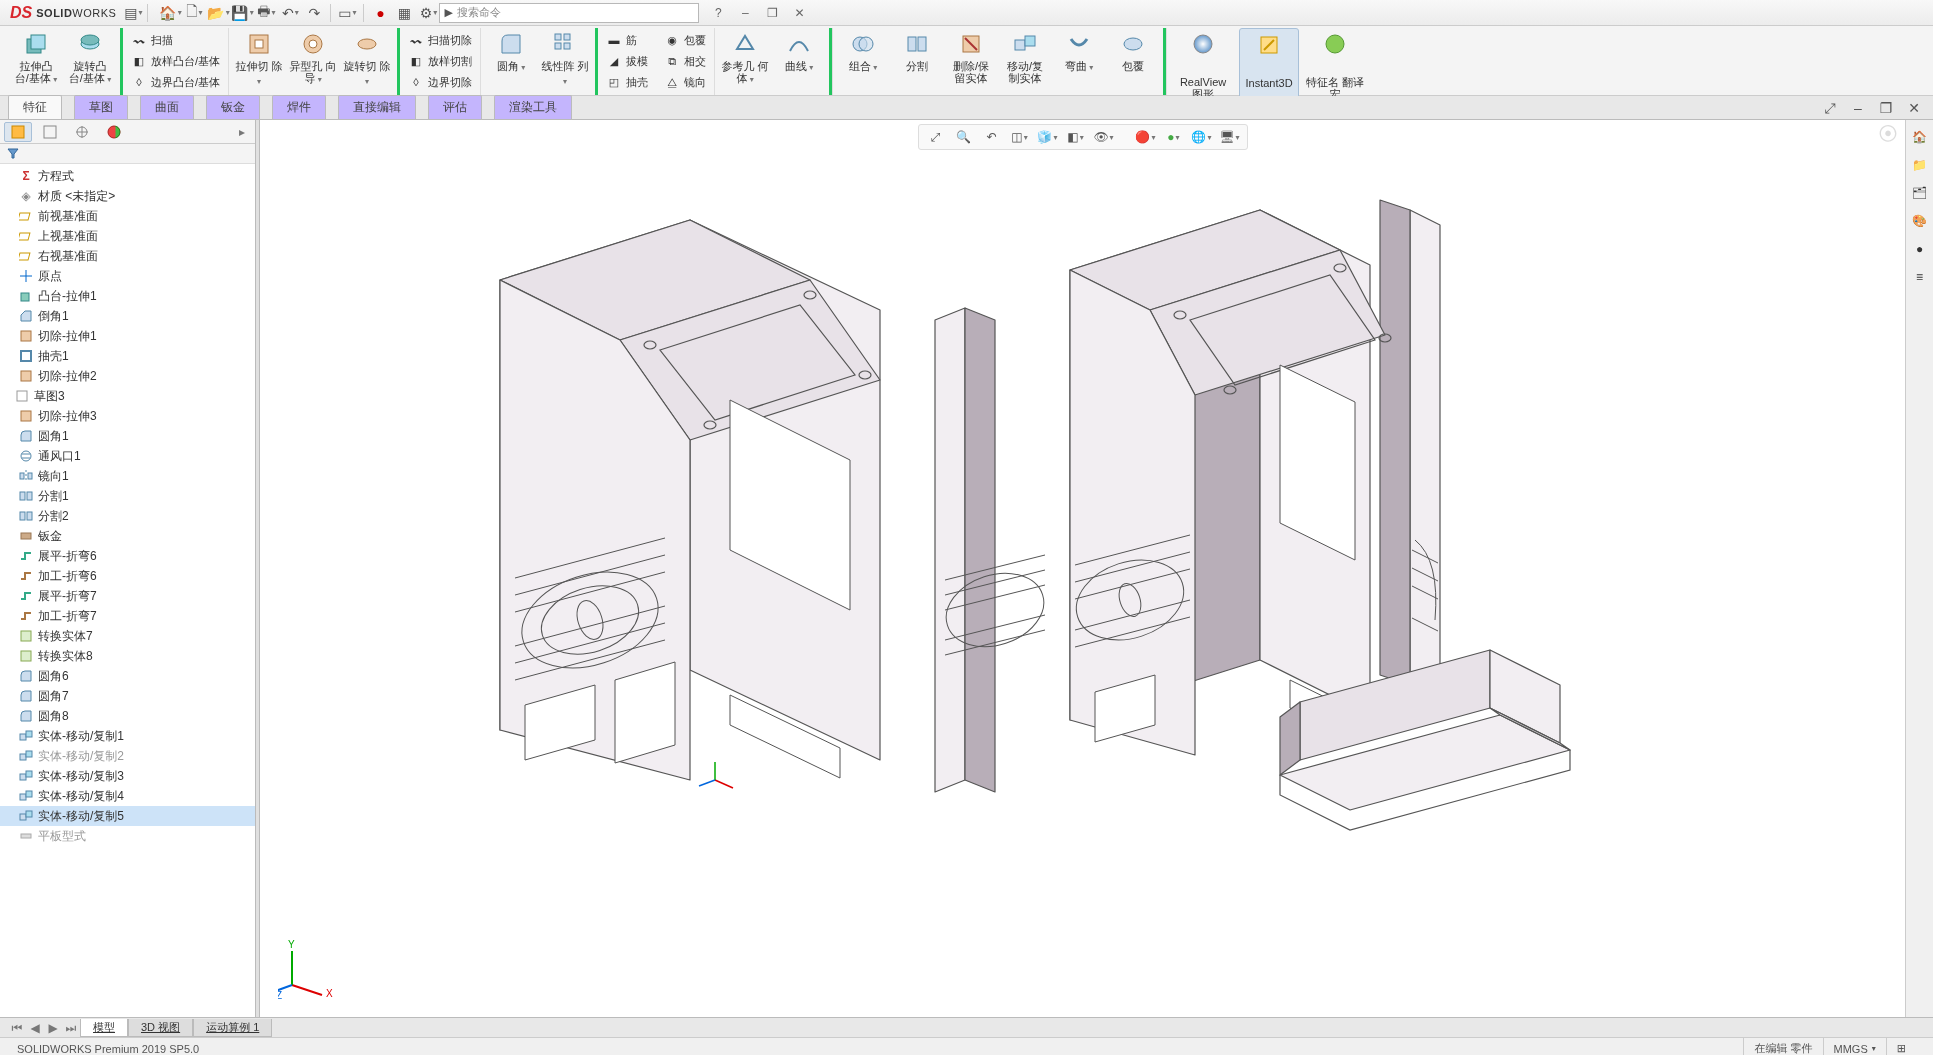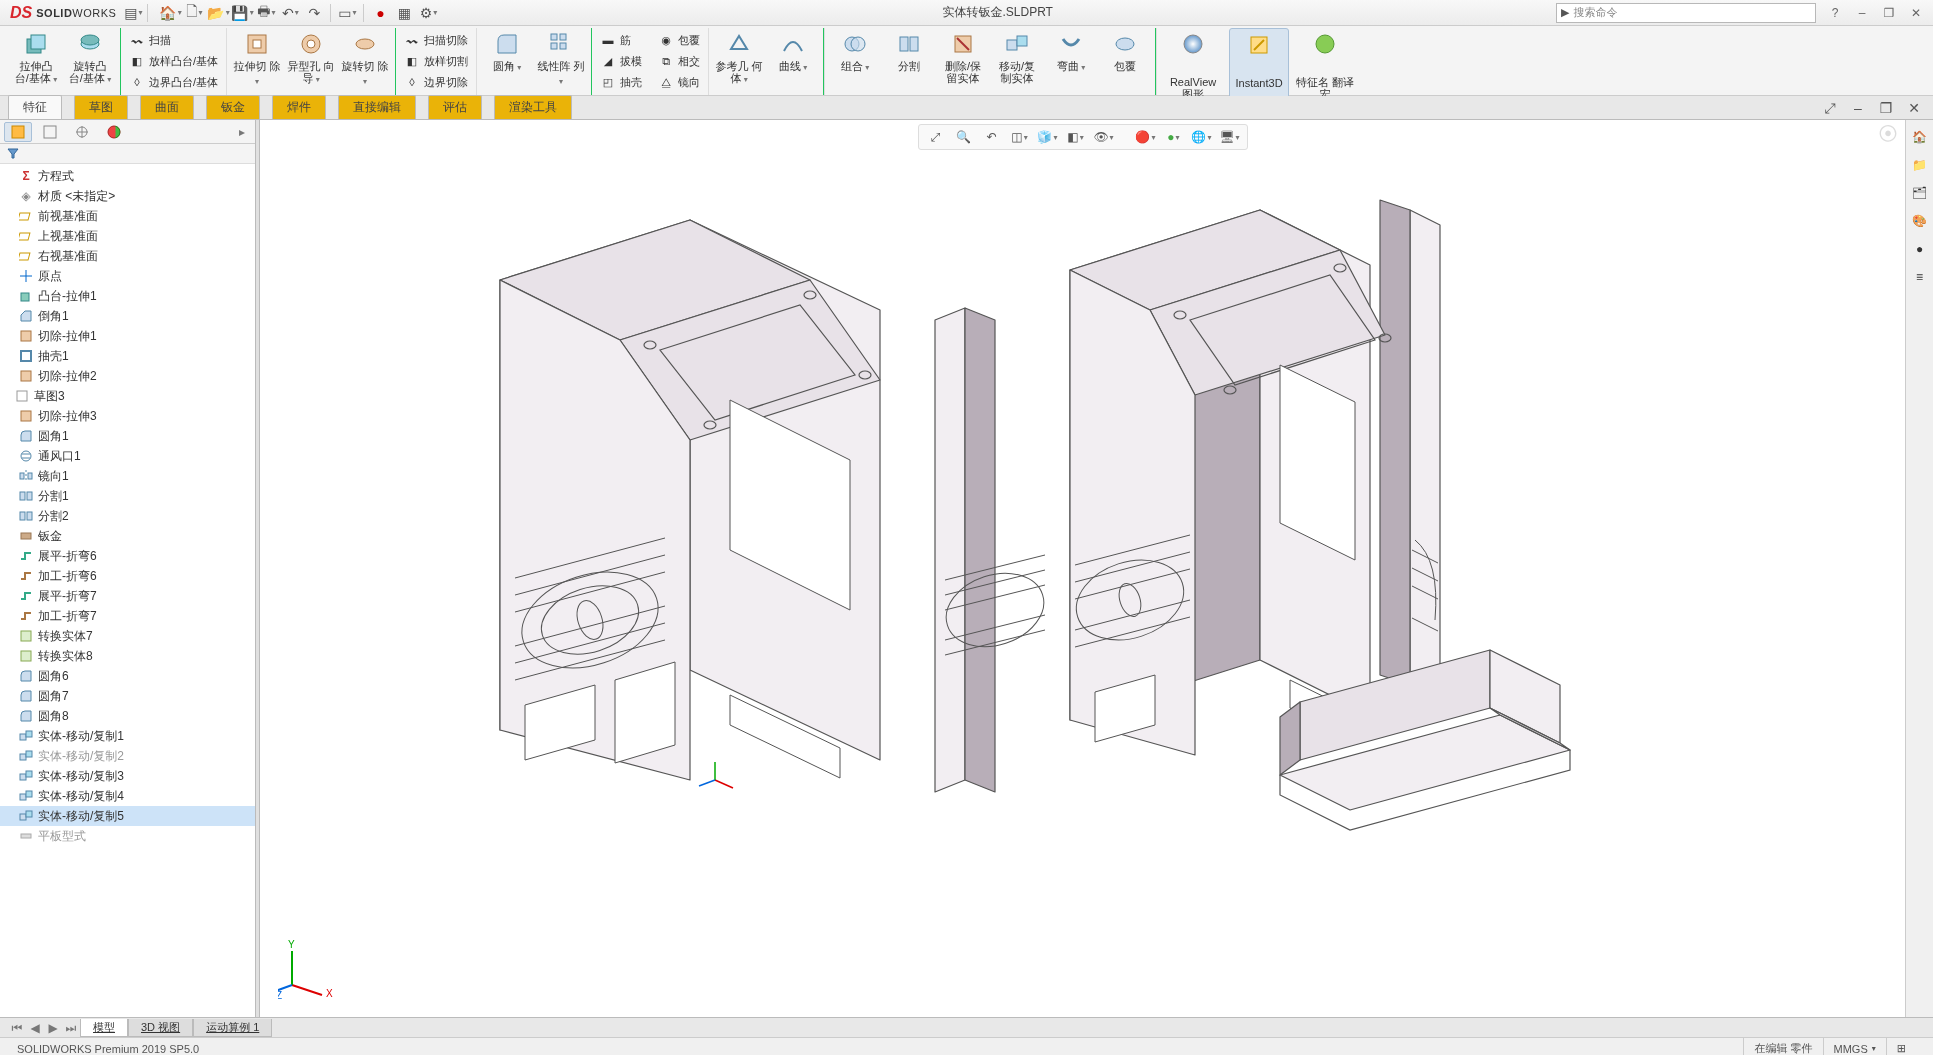--- a/index.html
+++ b/index.html
@@ -16,36 +16,36 @@
 .mini-sep { width: 1px; height: 18px; background: #ccc; margin: 0 3px; }
 .dd::after { content: "▾"; font-size: 8px; color: #777; margin-left: 1px; }
 .doc-title { flex: 1; text-align: center; font-size: 12px; color: #444; }
 .search-cmd { width: 260px; height: 20px; border: 1px solid #b8b8b8; background: #fff; display: flex; align-items: center; padding: 0 4px; gap: 4px; font-size: 11px; color: #888; }
 .search-cmd .play { color: #555; }
 .win-btns { display: flex; gap: 1px; margin-left: 6px; }
 .win-btn { width: 26px; height: 20px; display: flex; align-items: center; justify-content: center; color: #666; cursor: pointer; }
 
 
 .ribbon { height: 70px; background: #f4f4f4; border-bottom: 1px solid #ccc; display: flex; align-items: stretch; padding: 2px 6px 0 6px; gap: 0; }
-.rgrp { display: flex; flex-direction: column; align-items: center; padding: 0 6px; border-right: 1px solid #22c55e; }
+.rgrp { display: flex; flex-direction: column; align-items: center; padding: 0 6px; border-right: 3px solid #22c55e; }
 .rgrp.nobd { border-right: none; }
 .rbig { display: flex; gap: 6px; }
 .ritem { display: flex; flex-direction: column; align-items: center; width: 48px; padding: 2px 0; cursor: pointer; border-radius: 3px; }
 .ritem.wide { width: 60px; gap: 16px; }
 .ritem.active { background: #d8e4f0; border: 1px solid #a8c0d8; }
 .ritem .ico { width: 28px; height: 28px; display: flex; align-items: center; justify-content: center; }
 .ritem .lbl { font-size: 11px; line-height: 12px; text-align: center; margin-top: 2px; color: #333; }
 .ritem .lbl.dd-s::after { content: " ▾"; font-size: 8px; color: #777; }
 .rstack { display: flex; flex-direction: column; gap: 1px; padding: 2px 4px; }
 .rstack .sitem { display: flex; align-items: center; gap: 4px; height: 20px; font-size: 11px; cursor: pointer; padding: 0 4px; border-radius: 2px; }
 .rstack .sico { width: 16px; height: 16px; display: flex; align-items: center; justify-content: center; }
 
 
 .tabstrip { height: 24px; background: #e8e8e8; border-bottom: 1px solid #bbb; display: flex; align-items: flex-end; padding-left: 8px; gap: 12px; position: relative; }
-.tab { padding: 3px 14px; font-size: 12px; background: #eab308; border: 1px solid #bbb; border-bottom: none; cursor: pointer; border-radius: 2px 2px 0 0; color: #444; }
+.tab { padding: 3px 14px; font-size: 12px; background: #c4b5fd; border: 1px solid #bbb; border-bottom: none; cursor: pointer; border-radius: 2px 2px 0 0; color: #444; }
 .tab.active { background: #f9f9f9; font-weight: 500; }
 .tabstrip-r { position: absolute; right: 8px; top: 2px; display: flex; gap: 6px; }
 
 
 .mainrow { display: flex; height: calc(1055px - 26px - 70px - 24px - 20px - 18px); }
 
 
 .leftpanel { width: 256px; background: #f4f4f4; border-right: 1px solid #bbb; display: flex; flex-direction: column; }
 .lp-tabs { height: 24px; display: flex; align-items: center; gap: 4px; padding: 0 4px; border-bottom: 1px solid #ccc; }
 .lp-tab { width: 28px; height: 20px; display: flex; align-items: center; justify-content: center; cursor: pointer; border-radius: 2px; }
@@ -108,21 +108,20 @@
     <span class="mini-btn dd">🖶</span>
     <span class="mini-btn dd">↶</span>
     <span class="mini-btn">↷</span>
     <span class="mini-sep"></span>
     <span class="mini-btn dd">▭</span>
     <span class="mini-sep"></span>
     <span class="mini-btn" style="color:#c00">●</span>
     <span class="mini-btn">▦</span>
     <span class="mini-btn dd">⚙</span>
   </div>
-  <div class="doc-title">实体转钣金.SLDPRT</div>
   <div class="search-cmd">
     <span class="play">▶</span>
     <span>搜索命令</span>
   </div>
   <div class="win-btns">
     <span class="win-btn">?</span>
     <span class="win-btn">–</span>
     <span class="win-btn">❐</span>
     <span class="win-btn">✕</span>
   </div>

